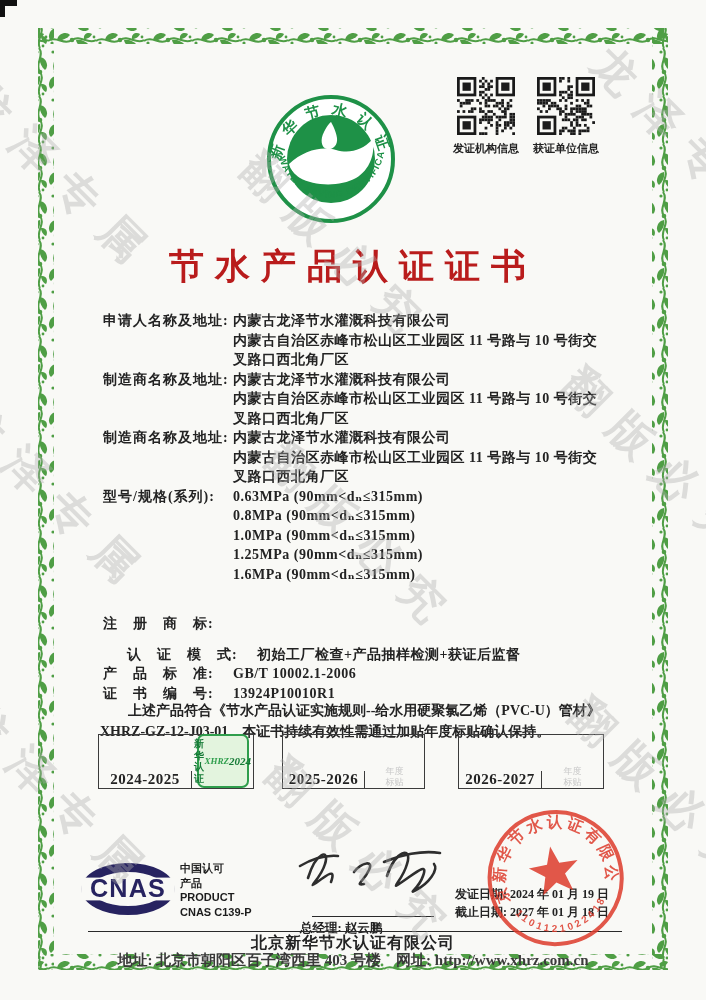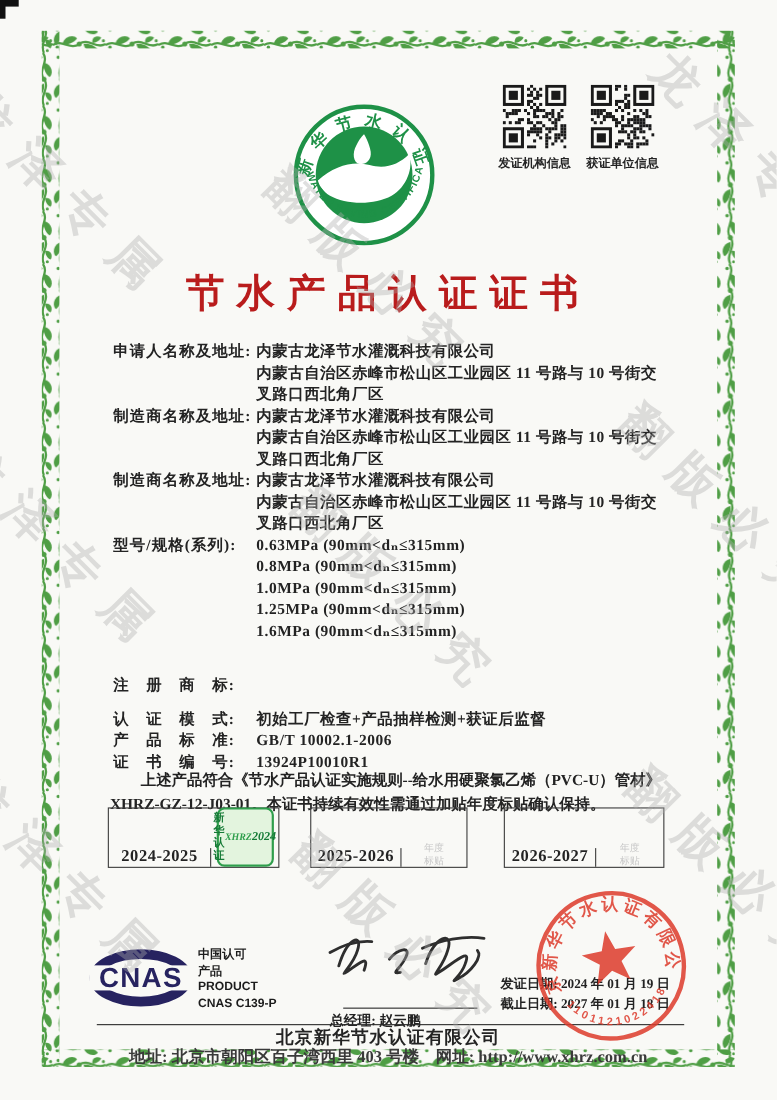--- a/index.html
+++ b/index.html
@@ -14,21 +14,21 @@
   .qr-label{position:absolute;top:141px;width:70px;text-align:center;font-size:11px;font-weight:bold;z-index:2;}
   .title{position:absolute;left:0;top:243px;width:706px;text-align:center;
          font-family:Liberation Mono, monospace;font-weight:bold;
          font-size:35px;letter-spacing:11px;color:#b91c1c;z-index:2;}
   
   .fields{position:absolute;left:103px;top:311px;width:515px;font-size:14px;font-weight:bold;z-index:2;}
   .frow{display:flex;align-items:flex-start;}
   .flabel{width:130px;flex:0 0 130px;letter-spacing:1px;line-height:19.5px;}
   .fval{flex:1;line-height:19.5px;letter-spacing:.5px;}
   .fval div{min-height:19.5px;}
-  .gap14{margin-top:30px;} .gap12{margin-top:11px;}
+  .gap14{margin-top:30px;} .gap12{margin-top:11px;margin-left:24px;}
   .statement{position:absolute;left:100px;top:700px;width:520px;font-size:14px;
              font-weight:bold;line-height:21px;z-index:2;}
   .statement .ind{padding-left:28px;}
   
   .ybox{position:absolute;top:734px;height:53px;border:1.5px solid #3b3b3b;display:flex;z-index:2;background:transparent;align-items:flex-end;}
   .ycell-l{display:flex;align-items:center;justify-content:center;font-size:15px;font-weight:bold;
            border-right:1.5px solid #3b3b3b;letter-spacing:.5px;}
   .ycell-r{display:flex;align-items:center;justify-content:center;}
   .sticker{width:48px;height:50px;border:2px solid #2f9e4c;border-radius:7px;background:#e3f4de;
            display:flex;align-items:center;justify-content:center;line-height:1.15;}

